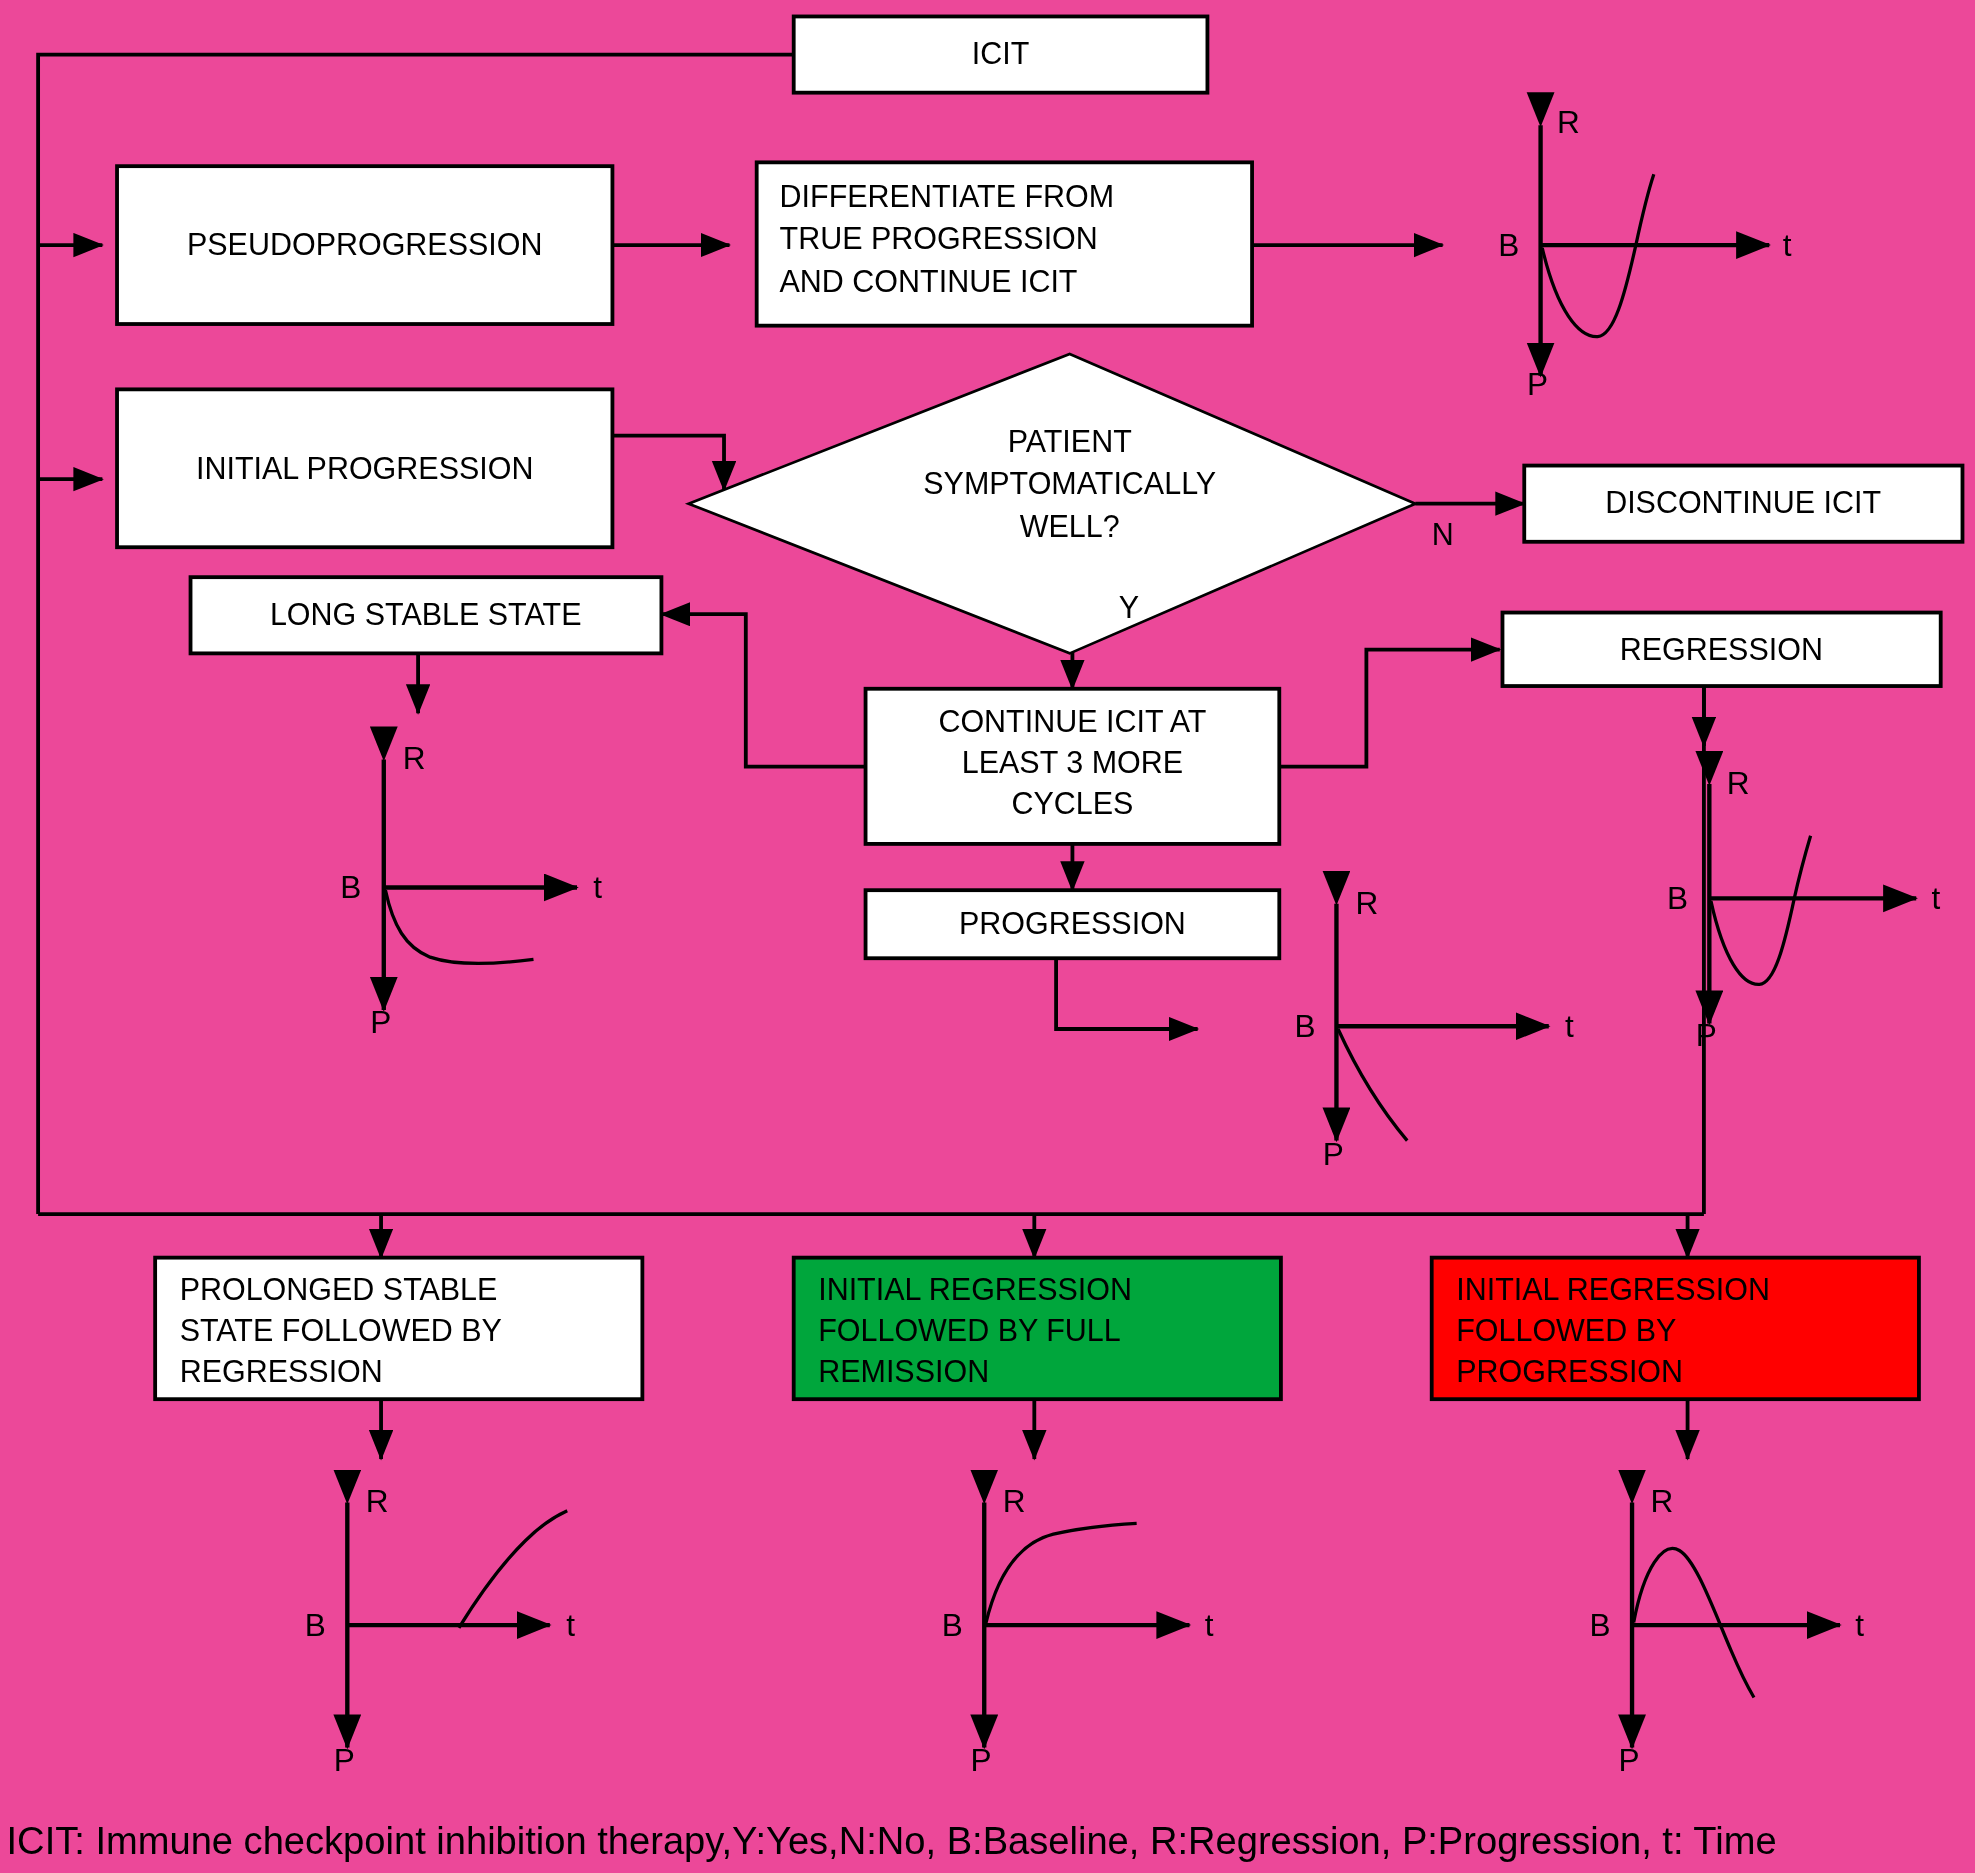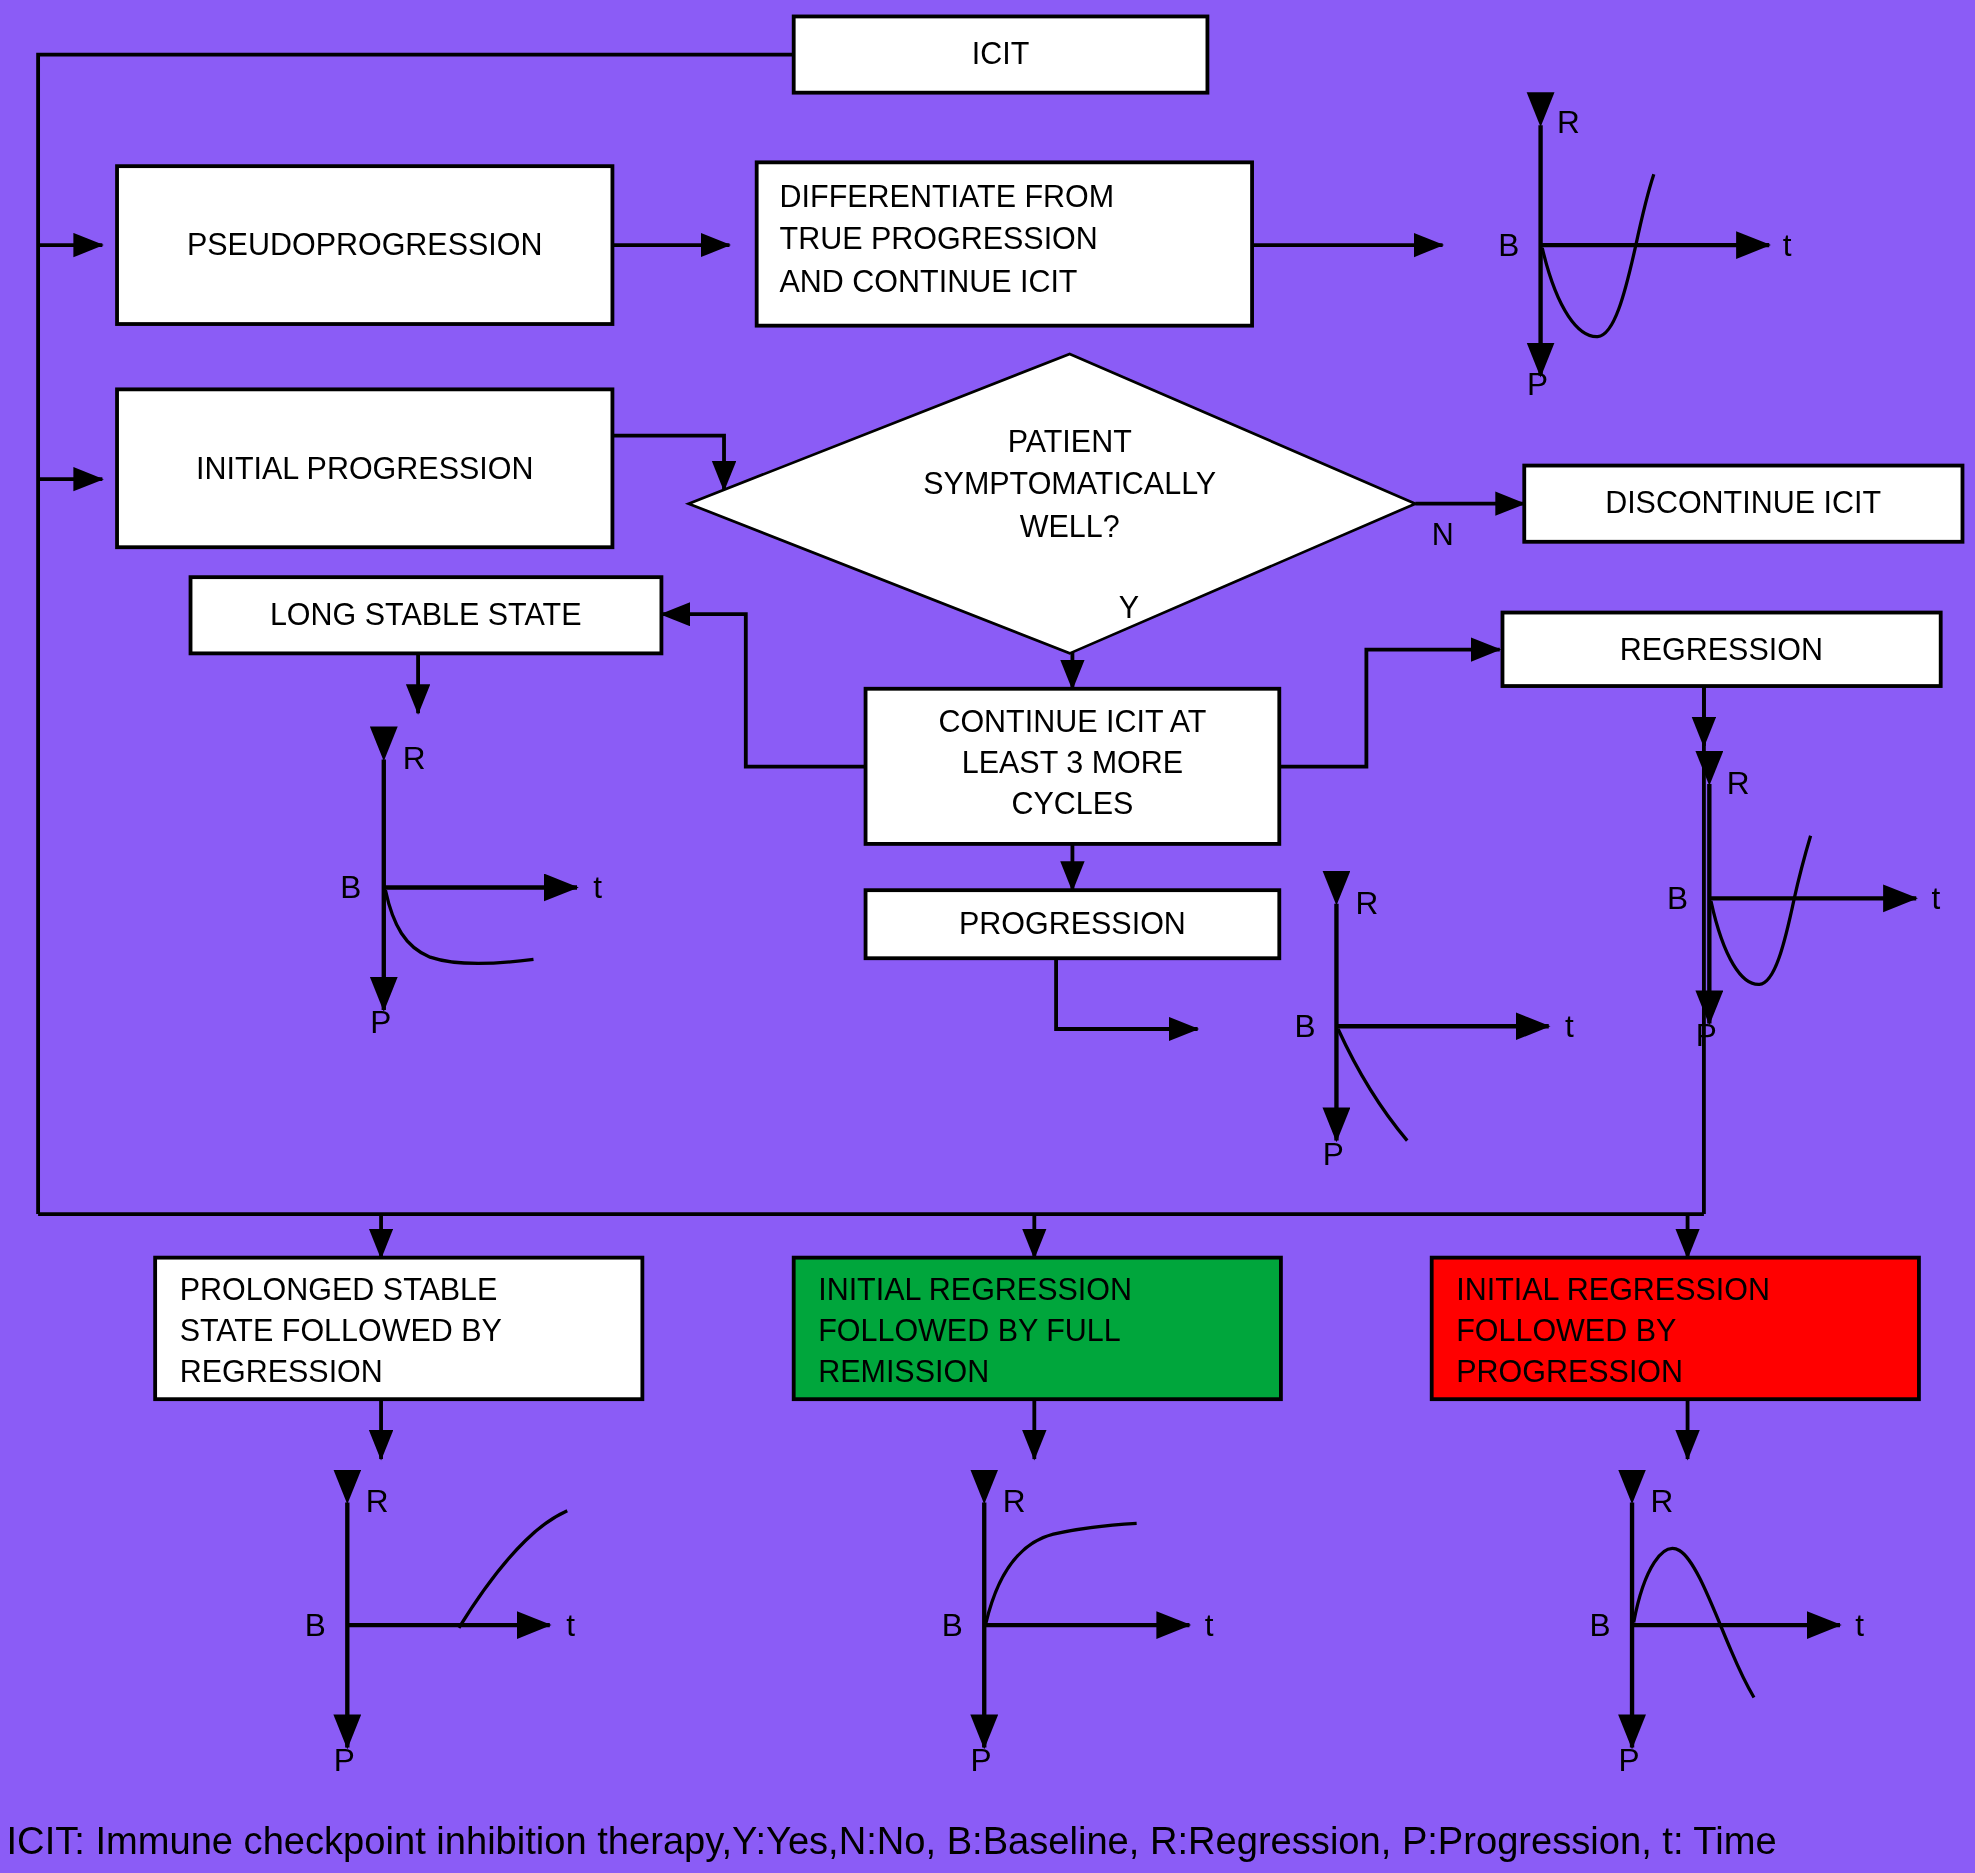--- a/index.html
+++ b/index.html
@@ -1,17 +1,17 @@
 <!DOCTYPE html>
 <html style="font-size:8.7px"><head>
 <meta charset="utf-8">
 <style>
   html,body{margin:0;padding:0;background:#ffffff;}
   body{font-family:"Liberation Sans", sans-serif;}
-  #stage{position:relative;width:1975px;height:1874px;background:#8b5cf6;overflow:hidden;}
+  #stage{position:relative;width:1975px;height:1874px;background:#ec4899;overflow:hidden;}
   svg#diagram{position:absolute;left:0;top:0;width:1975px;height:1874px;display:block;}
   .boxtxt{font-family:"Liberation Sans", sans-serif;font-size:56px;fill:#000;}
   .axlbl{font-family:"Liberation Sans", sans-serif;font-size:58px;fill:#000;}
   .caption{font-family:"Liberation Sans", sans-serif;font-size:70px;fill:#000;}
   .shape{fill:#ffffff;stroke:#000000;stroke-width:7;}
   .shape-thin{fill:#ffffff;stroke:#000000;stroke-width:5;}
   .conn{stroke:#000000;stroke-width:7;fill:none;}
   .axis{stroke:#000000;stroke-width:8;fill:none;}
   .curve{stroke:#000000;stroke-width:6;fill:none;}
 </style>

